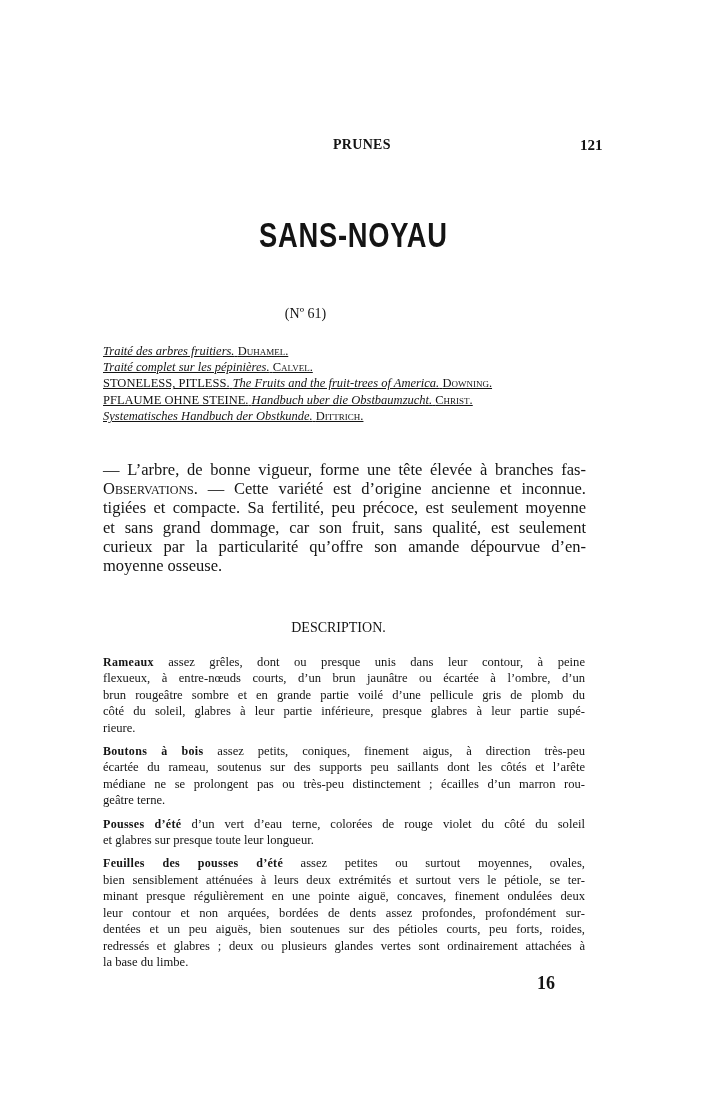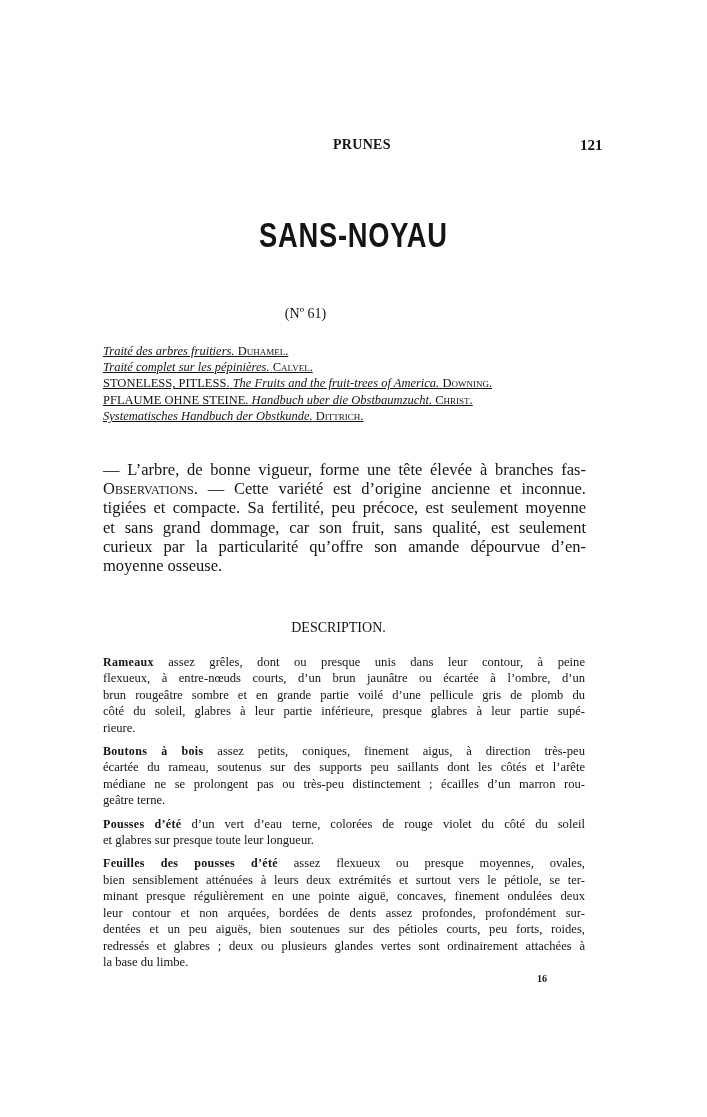--- a/index.html
+++ b/index.html
@@ -16,21 +16,21 @@
   .synonyms { position:absolute; top:343px; left:103px; width:520px; font-size:12.5px; line-height:16.2px;text-decoration:underline; }
   .syn-line { white-space:nowrap; }
   .it { font-style:italic; }
   .sc { font-variant:small-caps; }
   .obs { position:absolute; top:460px; left:103px; width:483px; font-size:16.5px; line-height:19.2px; text-align:justify; }
   .desc-head { position:absolute; top:620px; left:0; width:707px; text-align:center; font-size:14px; }
   .desc-head span { display:inline-block; margin-left:-30px; }
   .desc { position:absolute; top:654px; left:103px; width:482px; font-size:12.6px; line-height:16.4px; text-align:justify; }
   .desc p { margin:0 0 7px 0; }
   .lead { font-weight:900; font-size:12px; letter-spacing:0.3px; }
-  .sig { position:absolute; top:973px; left:537px; font-size:10px; font-weight:bold; }
+  .sig { position:absolute; top:973px; left:537px; font-size:18px; font-weight:bold; }
   .line { display:block; text-align:justify; text-align-last:justify; white-space:nowrap; }
   .last { text-align-last:left; }
 </style>
 </head>
 <body>
 
 <div class="page">
 
   <div class="running-head">
     <span class="rh-title">PRUNES</span>
@@ -88,21 +88,21 @@
       <span class="line"><span class="lead">Boutons à bois</span><span> assez petits, coniques, finement aigus, à direction très-peu</span></span>
       <span class="line">écartée du rameau, soutenus sur des supports peu saillants dont les côtés et l’arête</span>
       <span class="line">médiane ne se prolongent pas ou très-peu distinctement ; écailles d’un marron rou-</span>
       <span class="line last">geâtre terne.</span>
     </p>
     <p>
       <span class="line"><span class="lead">Pousses d’été</span><span> d’un vert d’eau terne, colorées de rouge violet du côté du soleil</span></span>
       <span class="line last">et glabres sur presque toute leur longueur.</span>
     </p>
     <p>
-      <span class="line"><span class="lead">Feuilles des pousses d’été</span><span> assez flexueux ou presque moyennes, ovales,</span></span>
+      <span class="line"><span class="lead">Feuilles des pousses d’été</span><span> assez petites ou surtout moyennes, ovales,</span></span>
       <span class="line">bien sensiblement atténuées à leurs deux extrémités et surtout vers le pétiole, se ter-</span>
       <span class="line">minant presque régulièrement en une pointe aiguë, concaves, finement ondulées deux</span>
       <span class="line">leur contour et non arquées, bordées de dents assez profondes, profondément sur-</span>
       <span class="line">dentées et un peu aiguës, bien soutenues sur des pétioles courts, peu forts, roides,</span>
       <span class="line">redressés et glabres ; deux ou plusieurs glandes vertes sont ordinairement attachées à</span>
       <span class="line last">la base du limbe.</span>
     </p>
   </div>
 
   <div class="sig">16</div>

